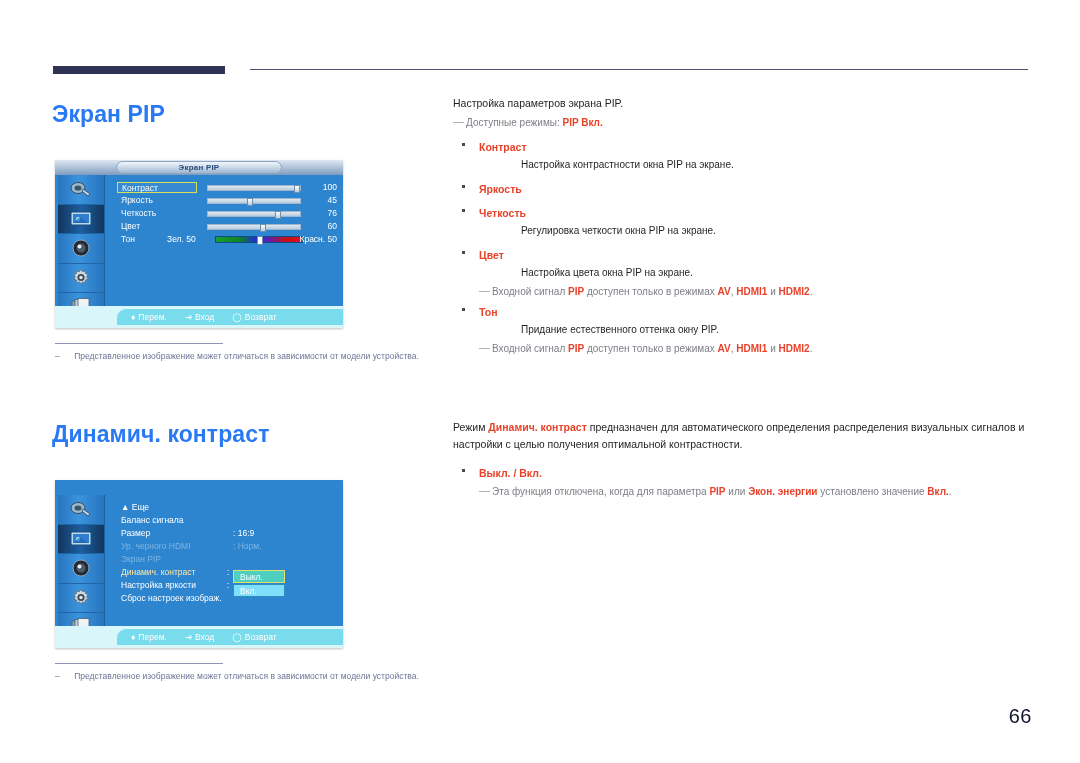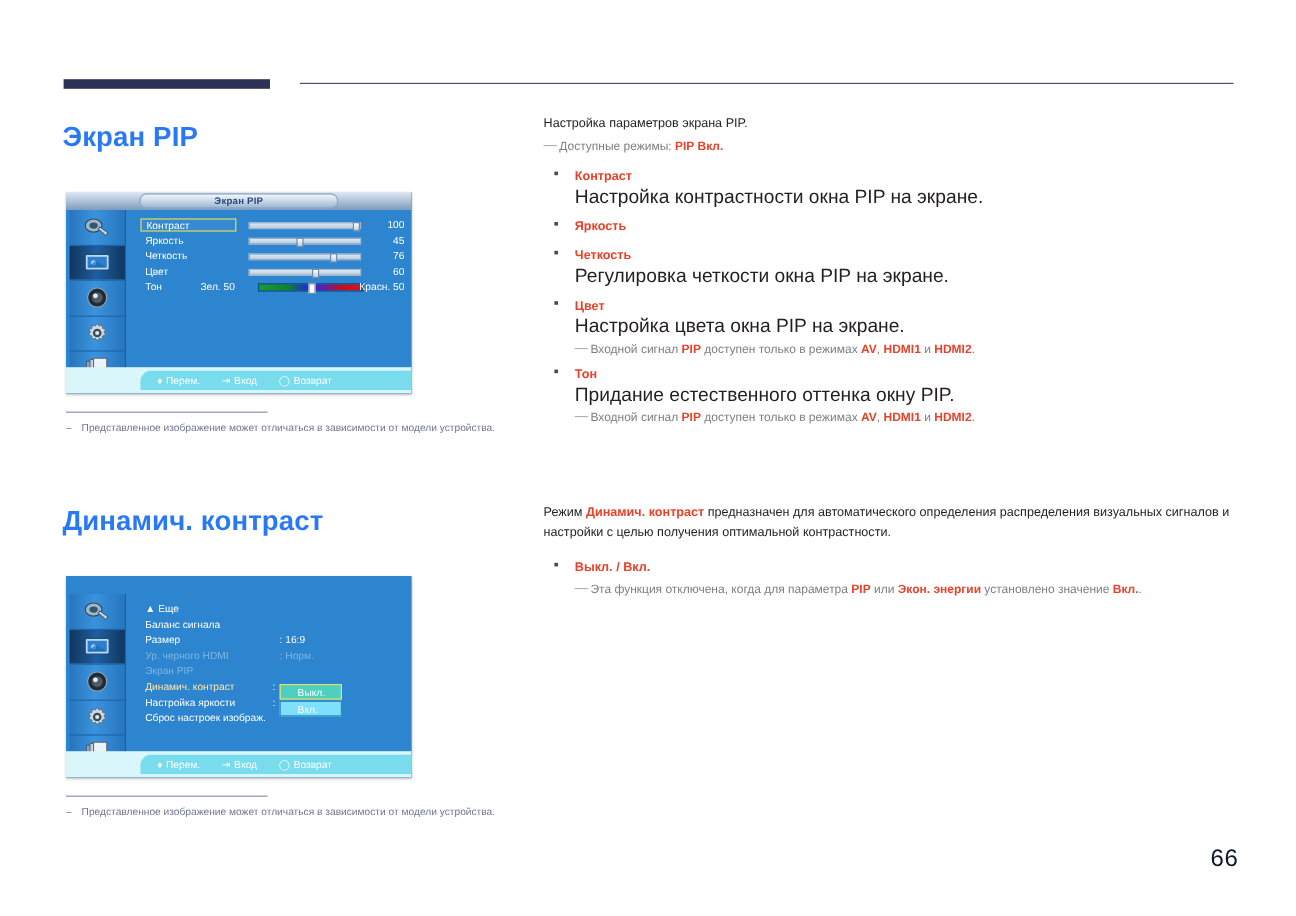--- a/index.html
+++ b/index.html
@@ -164,21 +164,21 @@
 
   
   .ddl {
     position: absolute;
     left: 116px;
     width: 52px;
     font-size: 8.5px;
     line-height: 12px;
     color: #ffffff;
     box-sizing: border-box;
-    padding-left: 14px;
+    padding-left: 6px;
   }
   .ddl.opt1 { top: 69px; height: 13px; background: #4ecfbf; border: 1px solid #e3e06a; }
   .ddl.opt2 { top: 83px; height: 13px; background: #7fe0fb; border: 1px solid #2f8fbc; color:#ffffff;}
 
   .osd-bottom {
     position: absolute;
     left: 0; bottom: 0;
     width: 100%; height: 22px;
     background: #d9f6fb;
   }
@@ -207,21 +207,21 @@
     width: 370px;
     font-size: 8.5px;
     line-height: 13px;
     color: #6f7495;
   }
   #fn-rule-1 { left: 55px; top: 343px; }
   #fn-text-1 { left: 55px; top: 350px; }
   #fn-rule-2 { left: 55px; top: 663px; }
   #fn-text-2 { left: 55px; top: 670px; }
   .fn-dash { position: absolute; left: 0; top: 0; }
-  .fn-body { display: block; padding-left: 13px; }
+  .fn-body { display: block; padding-left: 13px; text-align: center; }
 
   
   .rc { position: absolute; left: 453px; width: 580px; }
   #rc-pip { top: 95px; }
   #rc-dyn { top: 419px; }
 
   .p-plain {
     font-size: 10.5px;
     line-height: 17px;
     color: #231f20;
@@ -250,24 +250,25 @@
     width: 2.5px; height: 2.5px;
     background: #4b4b4b;
   }
   .b-head {
     font-size: 10.5px;
     font-weight: bold;
     color: #e8422a;
     line-height: 16px;
   }
   .b-desc {
-    font-size: 16px;
+    font-size: 10px;
     line-height: 17px;
     color: #231f20;
     margin-top: 1px;
+    margin-left: 42px;
   }
   .hl { color: #e8422a; font-weight: bold; }
 
   
   #page-num {
     position: absolute;
     right: 48px; top: 705px;
     font-size: 20px;
     color: #0f172a;
     letter-spacing: .5px;

